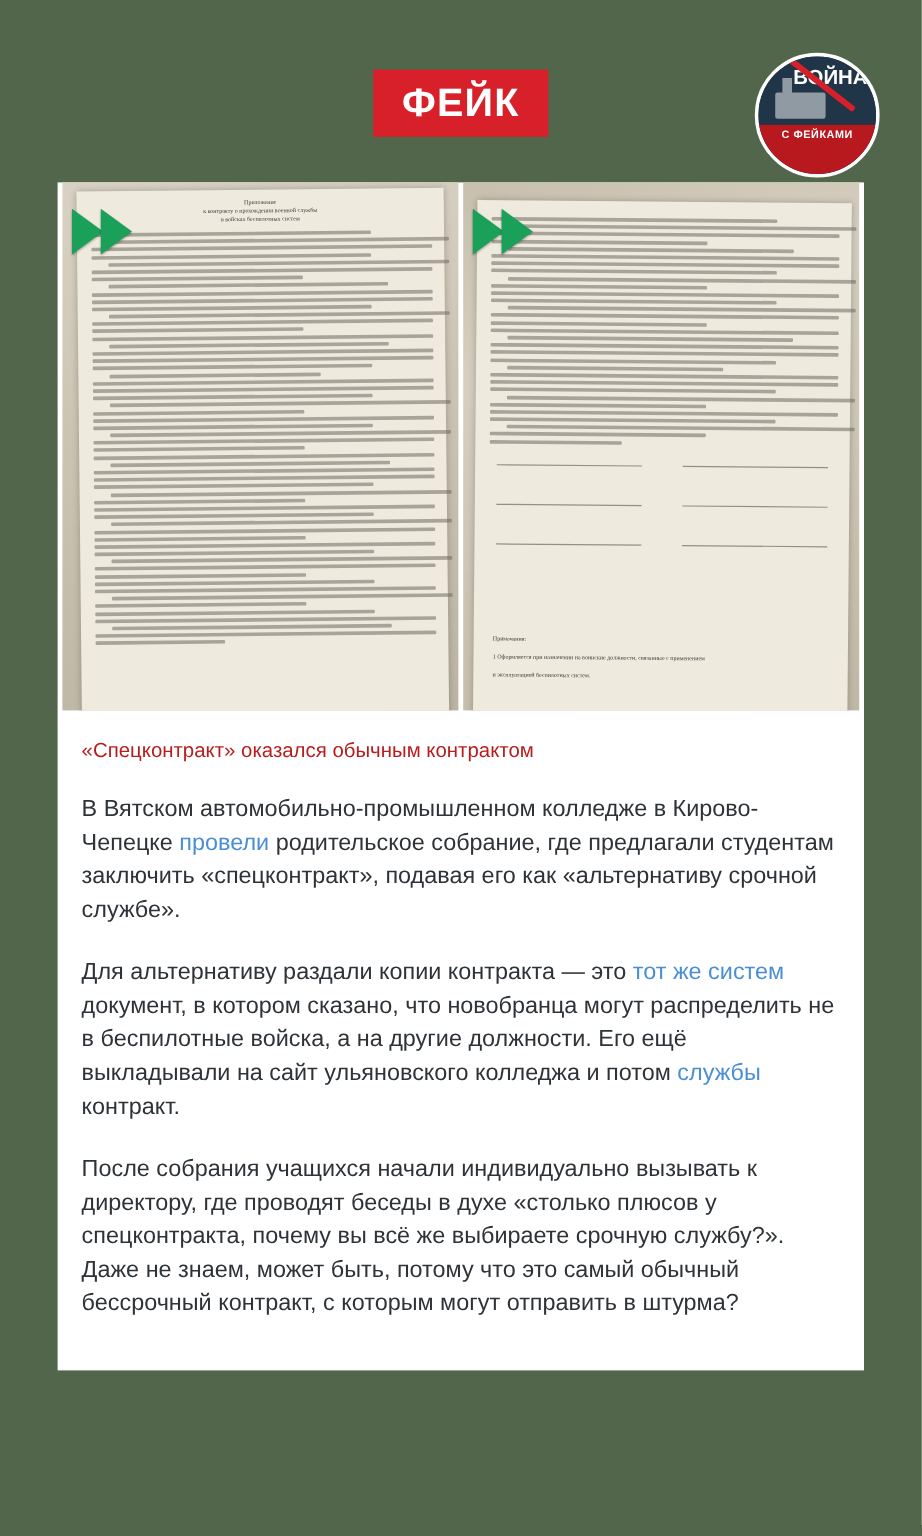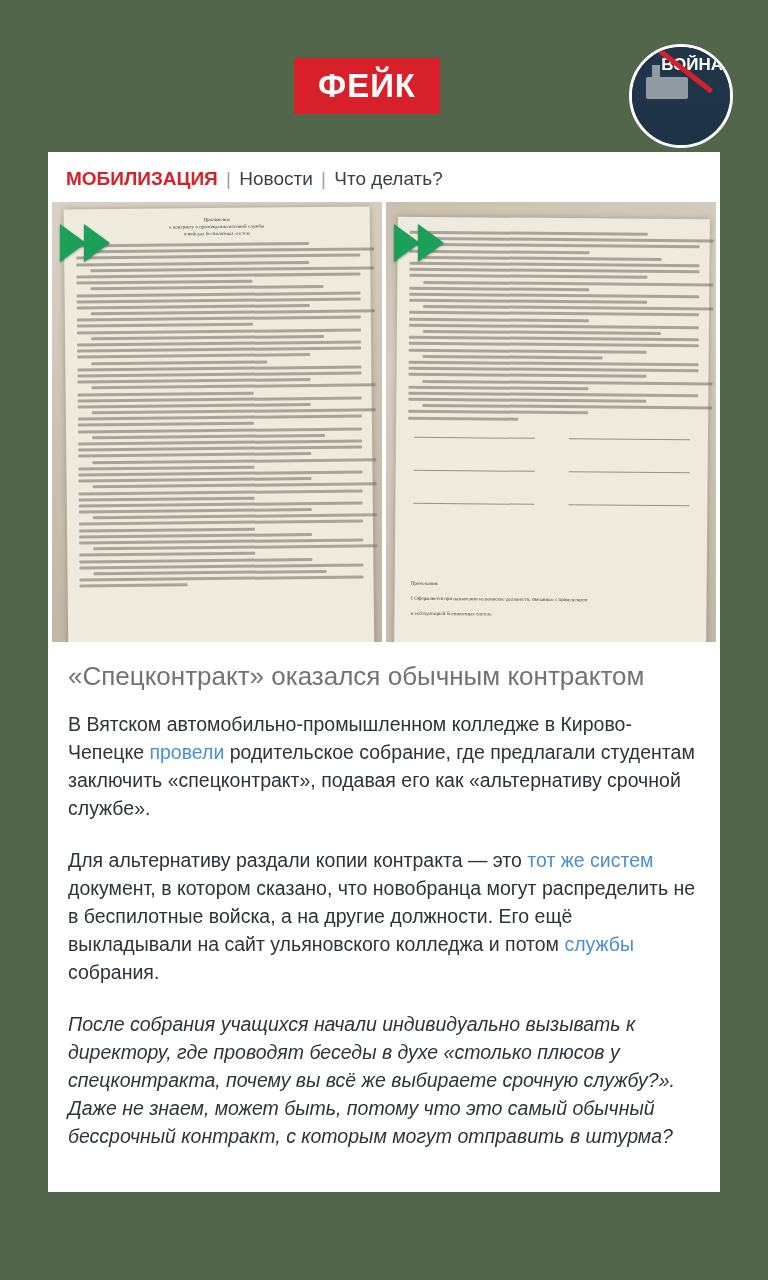--- a/index.html
+++ b/index.html
@@ -23,21 +23,21 @@
   
   .top-bar {
     position: absolute;
     top: 28px;
     left: 0;
     width: 768px;
     height: 110px;
   }
   .fake-badge {
     position: absolute;
-    left: 294px;
+    left: 311px;
     top: 30px;
     width: 146px;
     height: 56px;
     background: #d8202a;
     display: flex;
     align-items: center;
     justify-content: center;
   }
   .fake-badge span {
     color: #ffffff;
@@ -252,59 +252,55 @@
     right: 16px;
     bottom: 30px;
   }
   .body-text {
     padding: 14px 20px 26px 20px;
     color: #2e3338;
     font-size: 19.5px;
     line-height: 28px;
   }
   .lead {
-    font-size: 26px;
-    color: #737373;
+    font-size: 17px;
+    color: #b91c1c;
     margin: 6px 0 20px 0;
   }
   .body-text p {
     margin: 0 0 24px 0;
   }
-  .body-text p:last-child { margin-bottom: 16px; font-style: italic; }
+  .body-text p:last-child { margin-bottom: 16px; }
   a.link {
     color: #4a8fd4;
     text-decoration: none;
   }
 </style>
 </head>
 <body>
 
 <div class="page">
 
   <div class="top-bar">
     <div class="fake-badge">
       <span>ФЕЙК</span>
     </div>
     <div class="logo">
       <div class="logo-top"></div>
       <div class="logo-gun"></div>
       <div class="logo-slash"></div>
       <div class="logo-word">ВОЙНА</div>
+      <div class="logo-bottom">
+        <span>С ФЕЙКАМИ</span>
+      </div>
     </div>
   </div>
 
   <div class="card">
 
-    <div class="card-header">
-      <span class="red">МОБИЛИЗАЦИЯ</span>
-      <span class="sep">|</span>
-      <span class="plain">Новости</span>
-      <span class="sep">|</span>
-      <span class="plain">Что делать?</span>
-    </div>
 
     <div class="photos">
 
       <div class="photo left">
         <div class="paper">
           <div class="paper-title">
             <div>Приложение</div>
             <div>к контракту о прохождении военной службы</div>
             <div>в войсках беспилотных систем</div>
           </div>
@@ -437,20 +433,20 @@
     </div>
 
     <div class="body-text">
       <div class="lead">«Спецконтракт» оказался обычным контрактом</div>
 
       <p>
         <span>В Вятском автомобильно-промышленном колледже в Кирово-Чепецке </span><a class="link" href="#">провели</a><span> родительское собрание, где предлагали студентам заключить «спецконтракт», подавая его как «альтернативу срочной службе».</span>
       </p>
 
       <p>
-        <span>Для альтернативу раздали копии контракта — это </span><a class="link" href="#">тот же систем</a><span> документ, в котором сказано, что новобранца могут распределить не в беспилотные войска, а на другие должности. Его ещё выкладывали на сайт ульяновского колледжа и потом </span><a class="link" href="#">службы</a><span> собрания.</span>
+        <span>Для альтернативу раздали копии контракта — это </span><a class="link" href="#">тот же систем</a><span> документ, в котором сказано, что новобранца могут распределить не в беспилотные войска, а на другие должности. Его ещё выкладывали на сайт ульяновского колледжа и потом </span><a class="link" href="#">службы</a><span> контракт.</span>
       </p>
 
       <p>После собрания учащихся начали индивидуально вызывать к директору, где проводят беседы в духе «столько плюсов у спецконтракта, почему вы всё же выбираете срочную службу?». Даже не знаем, может быть, потому что это самый обычный бессрочный контракт, с которым могут отправить в штурма?</p>
     </div>
 
   </div>
 </div>
 
 </body></html>

